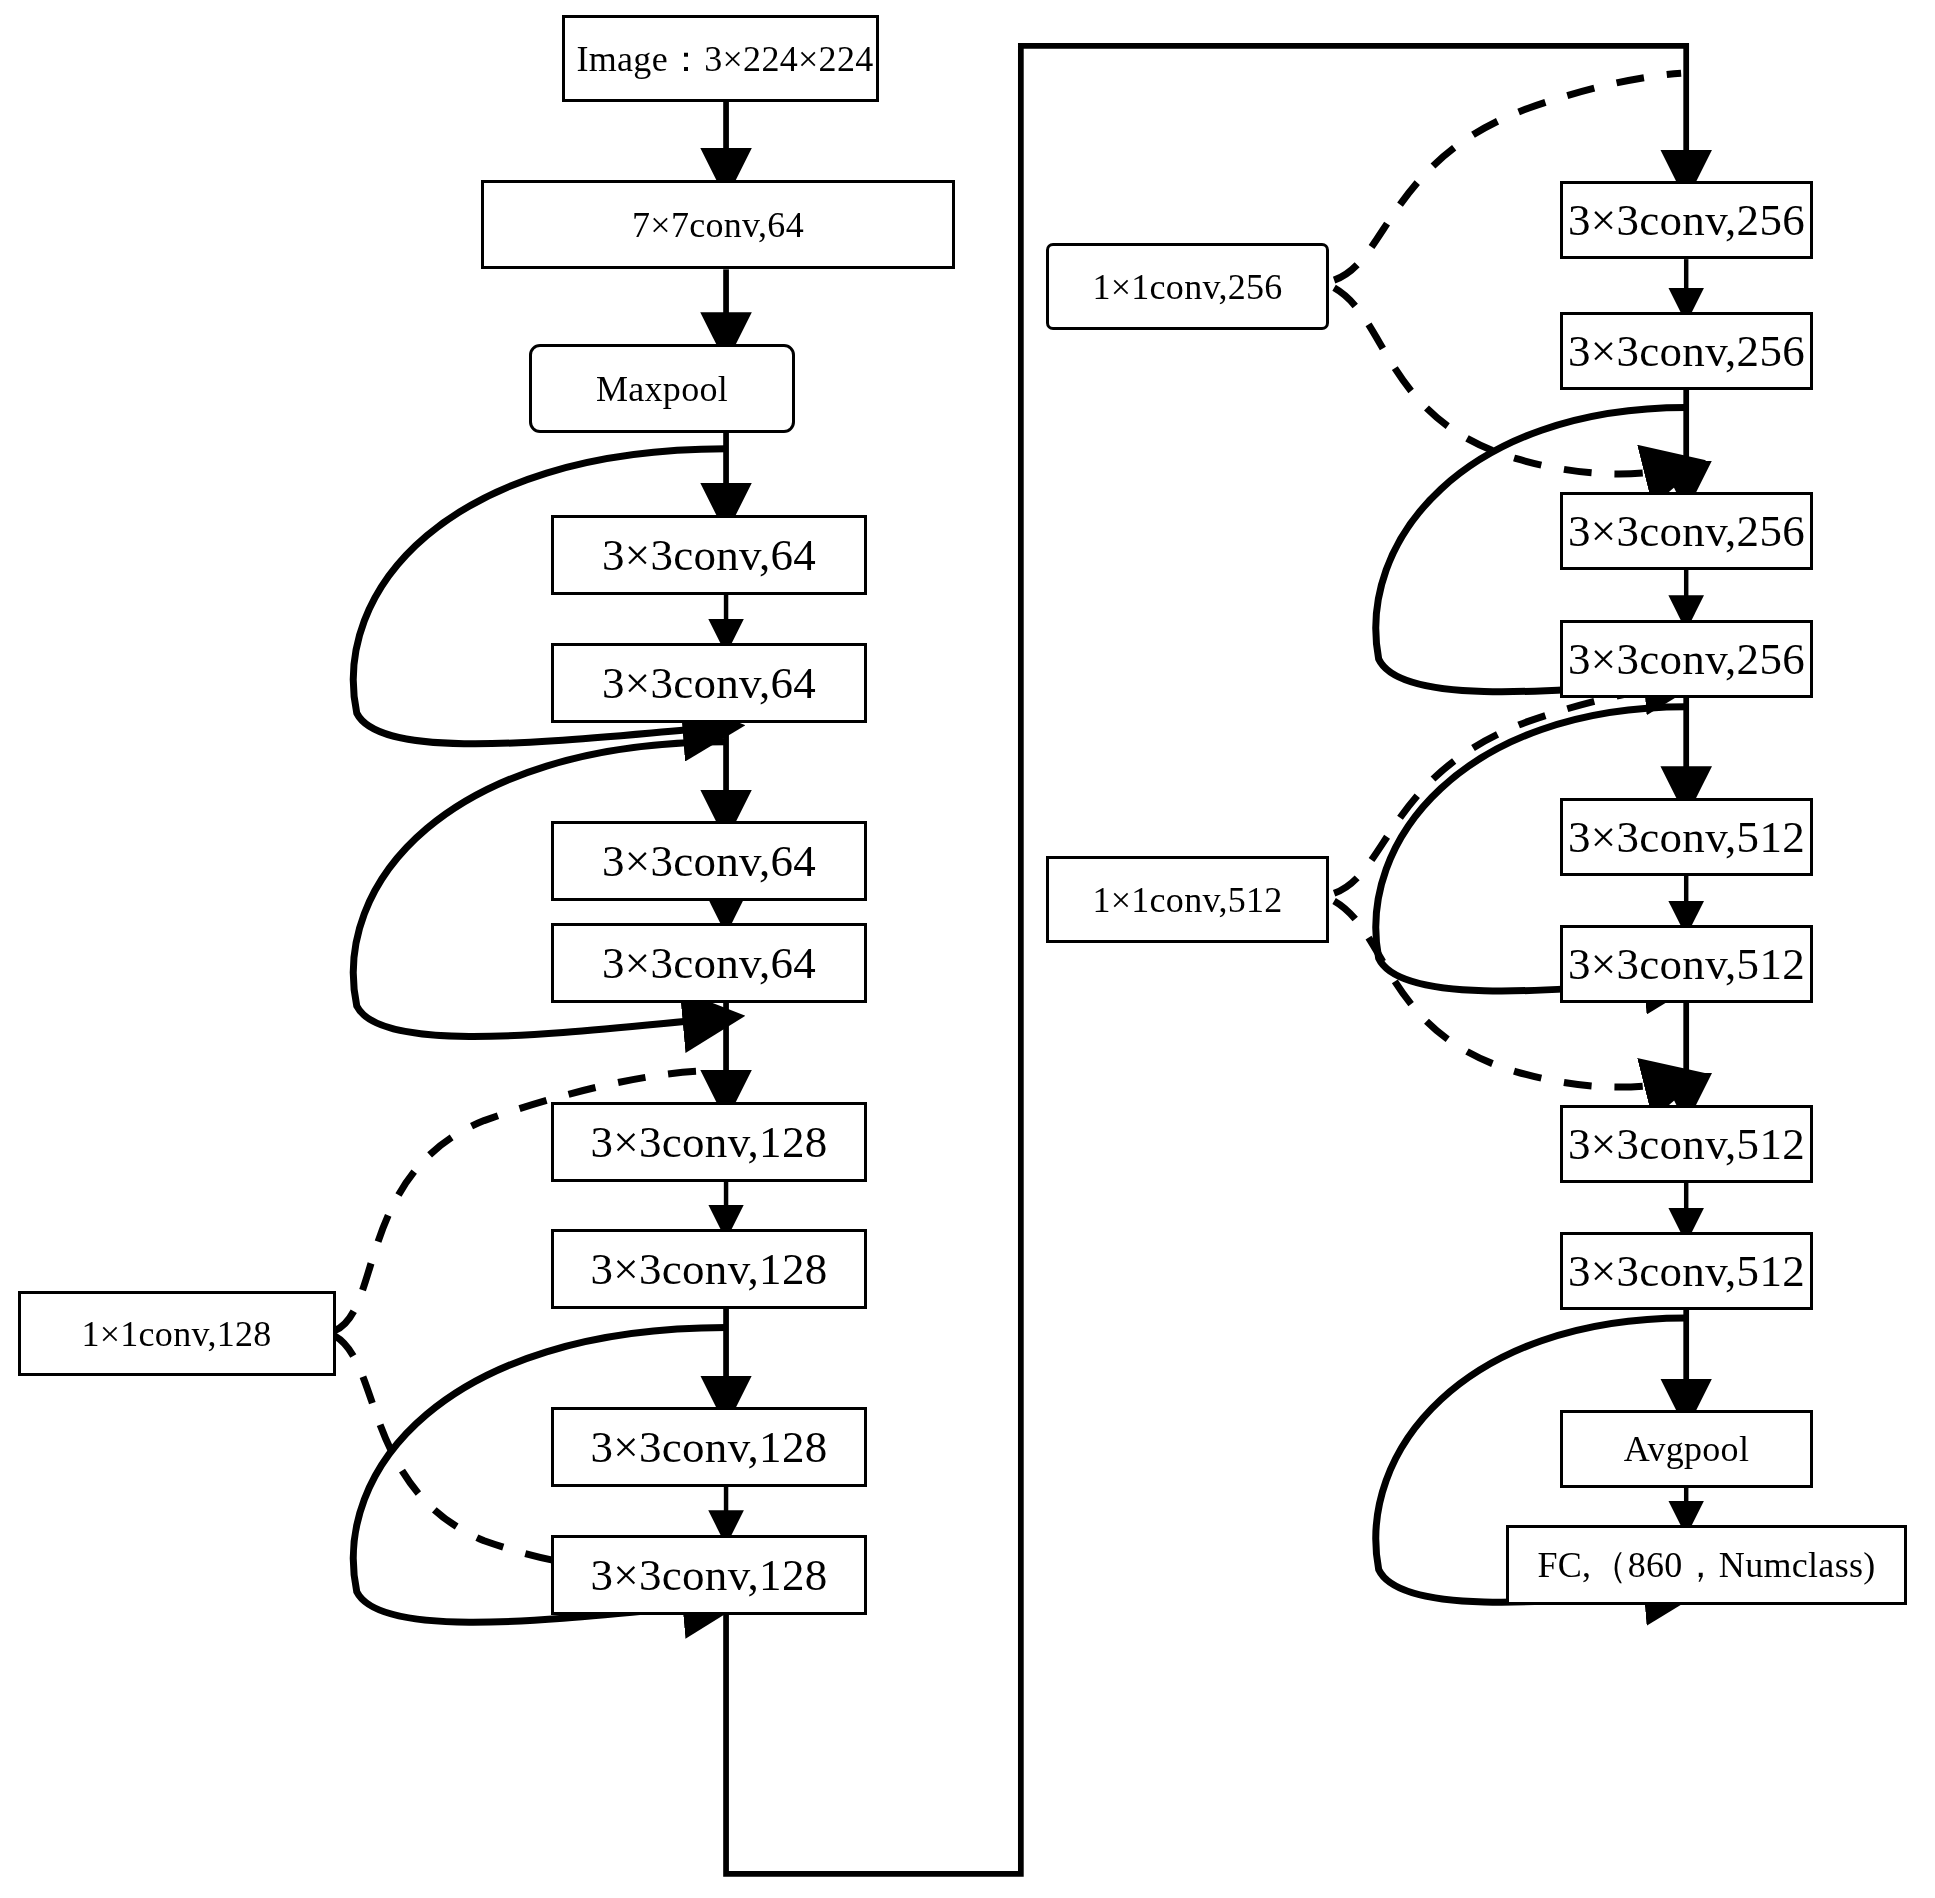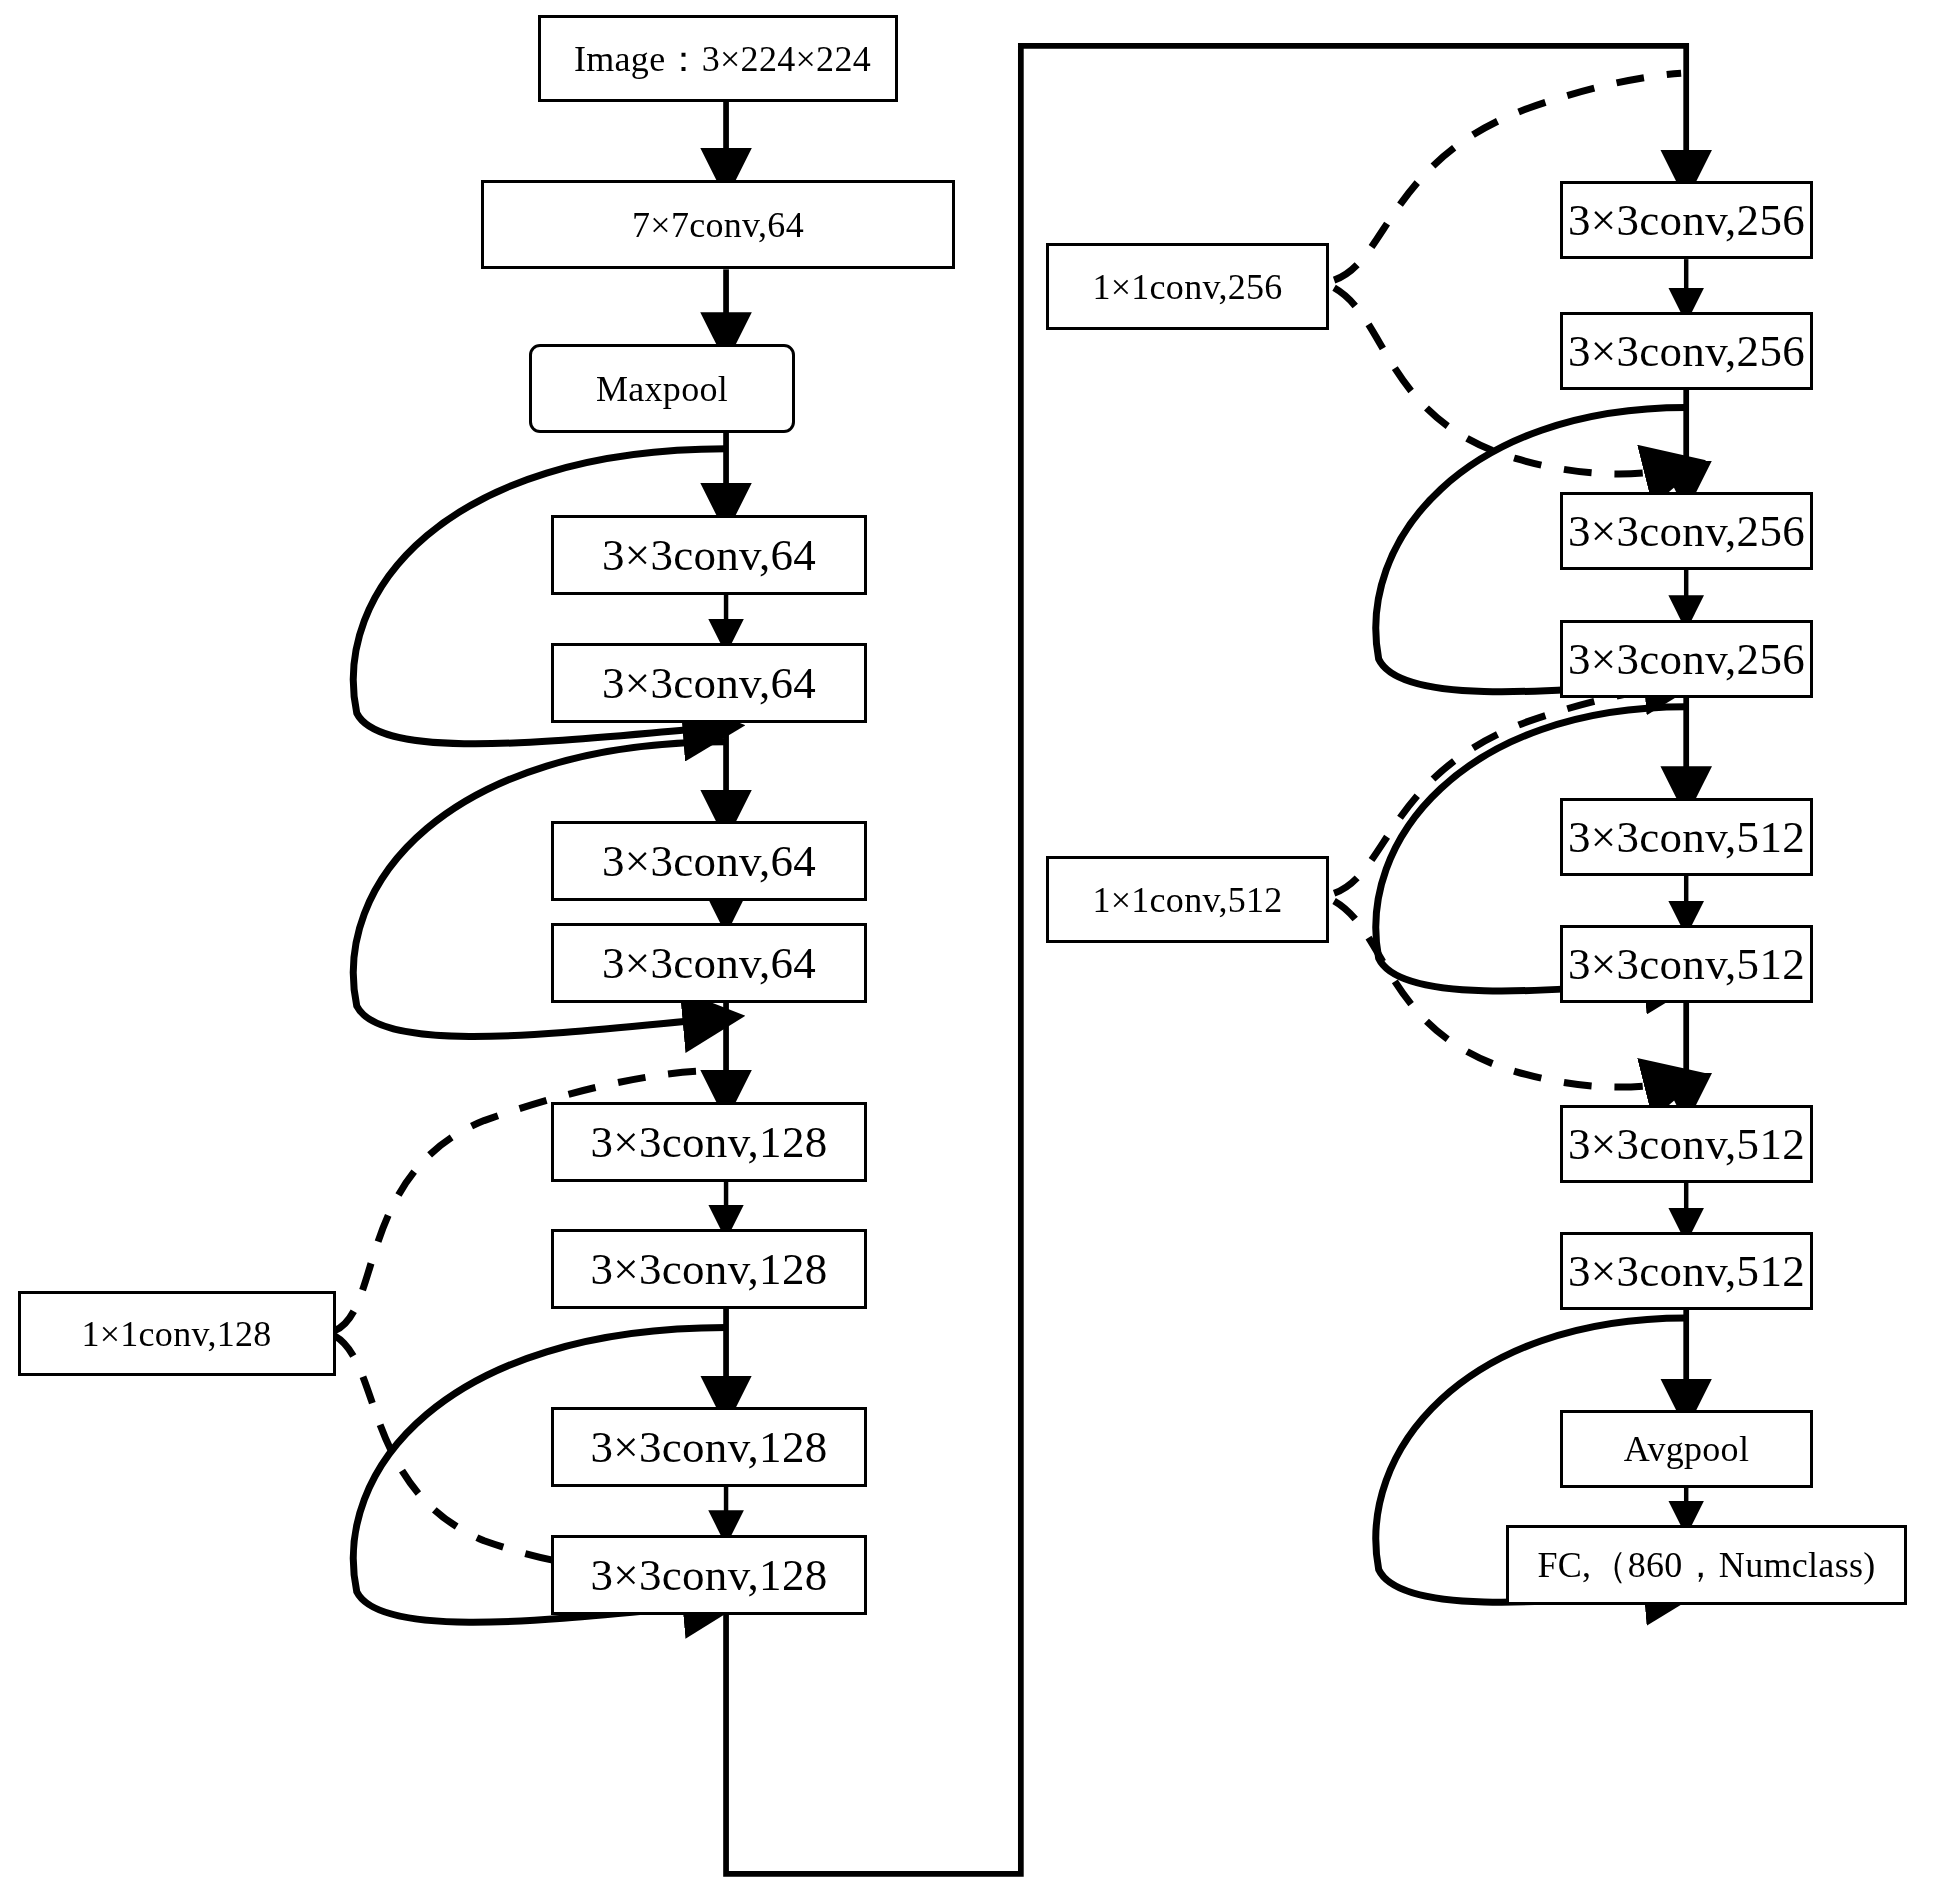--- a/index.html
+++ b/index.html
@@ -73,21 +73,21 @@
     </g>
 
     <g stroke="#000" fill="none" stroke-width="11" stroke-dasharray="44 36">
       <path d="M2095,440 C2180,410 2180,250 2400,170 C2520,128 2600,118 2640,115"></path>
       <path d="M2095,452 C2180,500 2175,660 2380,720 C2500,755 2590,745 2630,735" marker-end="url(#ah)"></path>
       <path d="M2095,1403 C2180,1373 2180,1213 2400,1133 C2520,1091 2600,1081 2640,1078"></path>
       <path d="M2095,1415 C2180,1463 2175,1623 2380,1683 C2500,1718 2590,1708 2630,1698" marker-end="url(#ah)"></path>
     </g>
   </svg>
 
-  <div class="nodebox big" style="left:538px;top:15.3px;width:360px;height:87px;padding-left:9px;">Image：3×224×224</div>
+  <div class="nodebox big" style="left:562px;top:15.3px;width:317px;height:87px;padding-left:9px;">Image：3×224×224</div>
 
   <div class="nodebox big" style="left:481px;top:180px;width:474px;height:89px;">7×7conv,64</div>
 
   <div class="nodebox big" style="left:529px;top:344px;width:266px;height:89px;border-radius:11px;">Maxpool</div>
 
   <div class="nodebox" style="left:551px;top:515px;width:316px;height:80px;">3×3conv,64</div>
 
   <div class="nodebox" style="left:551px;top:643px;width:316px;height:80px;">3×3conv,64</div>
 
   <div class="nodebox" style="left:551px;top:821px;width:316px;height:80px;">3×3conv,64</div>
@@ -97,21 +97,21 @@
   <div class="nodebox" style="left:551px;top:1102px;width:316px;height:80px;">3×3conv,128</div>
 
   <div class="nodebox" style="left:551px;top:1229px;width:316px;height:80px;">3×3conv,128</div>
 
   <div class="nodebox" style="left:551px;top:1407px;width:316px;height:80px;">3×3conv,128</div>
 
   <div class="nodebox" style="left:551px;top:1535px;width:316px;height:80px;">3×3conv,128</div>
 
   <div class="nodebox big" style="left:11.5px;top:1291px;width:318px;height:85px;margin-left:6px;">1×1conv,128</div>
 
-  <div class="nodebox big" style="left:1046px;top:243px;width:283px;height:87px;">1×1conv,256</div>
+  <div class="nodebox big" style="left:1046px;top:243px;width:283px;height:87px;border-radius:7px;">1×1conv,256</div>
 
   <div class="nodebox big" style="left:1046px;top:856px;width:283px;height:87px;font-family:Liberation Serif, serif;">1×1conv,512</div>
 
   <div class="nodebox" style="left:1560px;top:181px;width:253px;height:78px;">3×3conv,256</div>
 
   <div class="nodebox" style="left:1560px;top:312px;width:253px;height:78px;">3×3conv,256</div>
 
   <div class="nodebox" style="left:1560px;top:492px;width:253px;height:78px;">3×3conv,256</div>
 
   <div class="nodebox" style="left:1560px;top:620px;width:253px;height:78px;">3×3conv,256</div>

